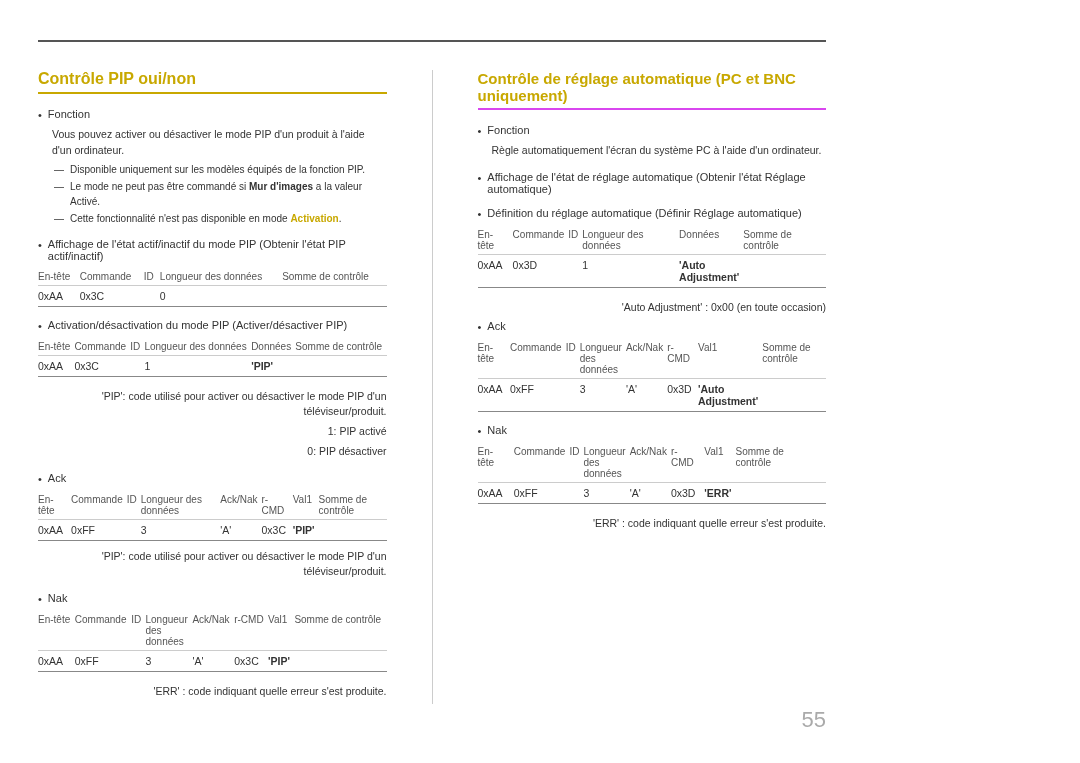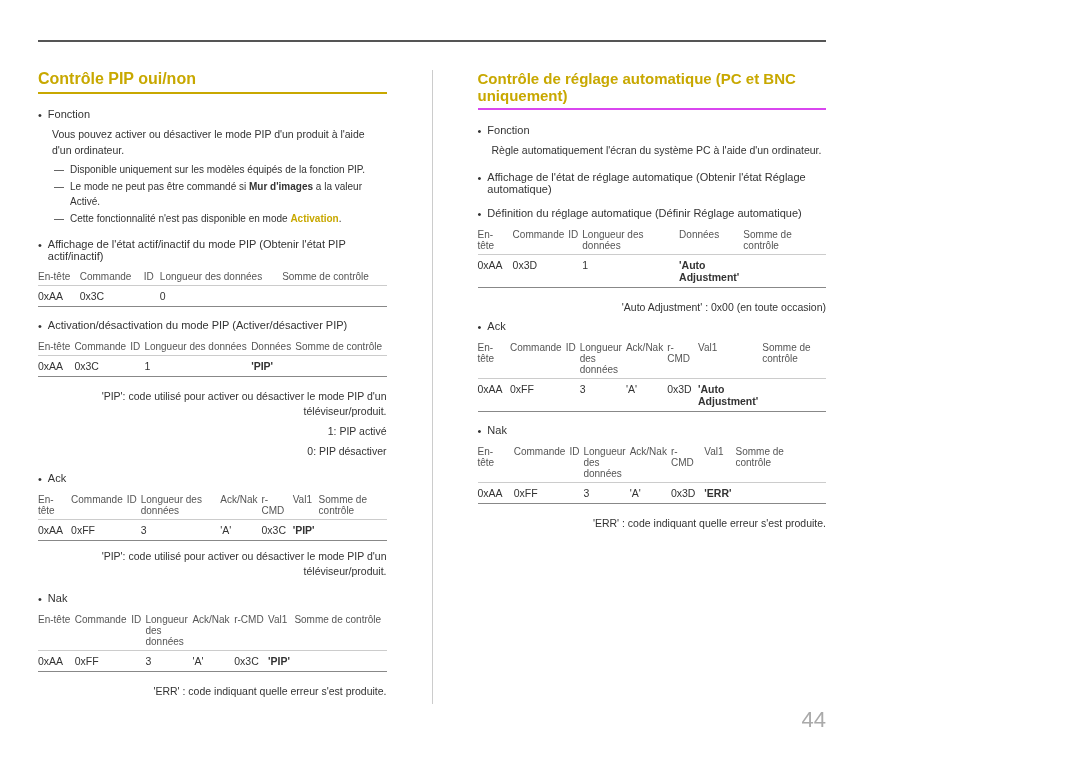--- a/index.html
+++ b/index.html
@@ -409,14 +409,14 @@
             </tr>
           </tbody>
         </table>
       </div>
 
       <div class="text-line">'ERR' : code indiquant quelle erreur s'est produite.</div>
 
     </div>
   </div>
 
-  <div class="page-number">44</div>
+  <div class="page-number">55</div>
 </div>
 
 </body></html>

